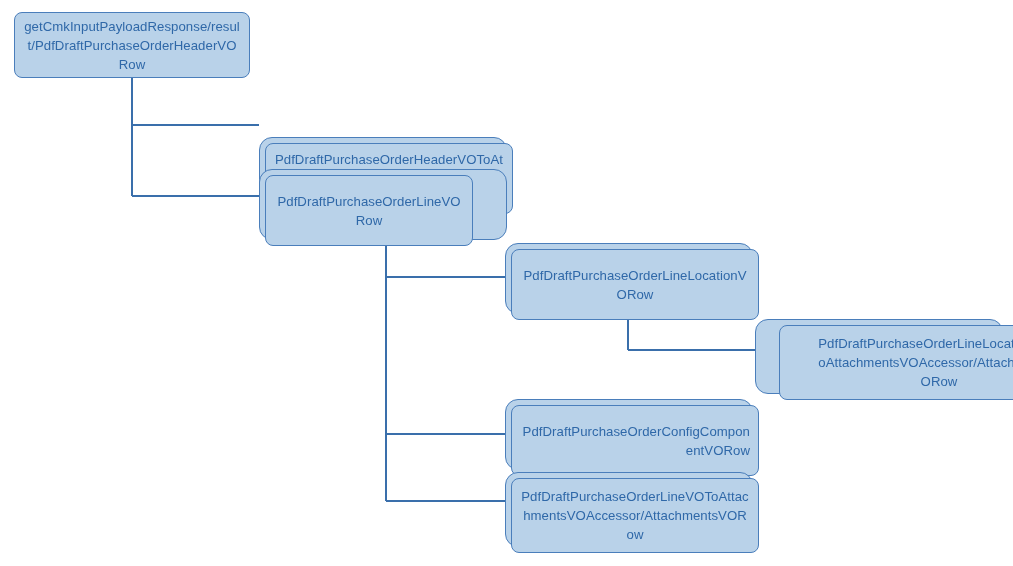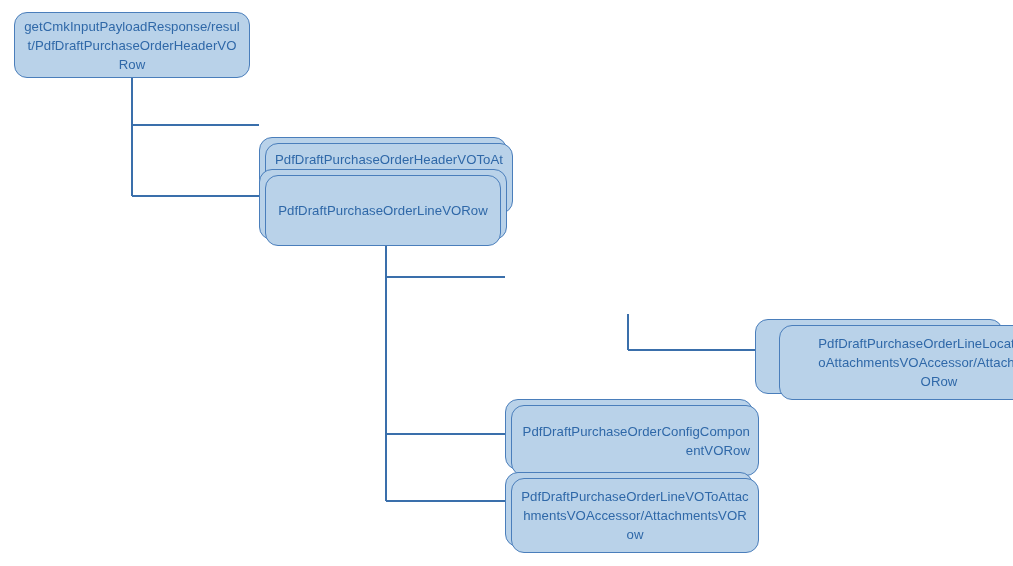--- a/index.html
+++ b/index.html
@@ -38,21 +38,21 @@
     box-sizing: border-box;
     background: #b9d2e9;
     border: 1.4px solid #4a7ebb;
     border-radius: 13px;
   }
   .node .card-front {
     position: absolute;
     box-sizing: border-box;
     background: #b9d2e9;
     border: 1.4px solid #4a7ebb;
-    border-radius: 13px;
+    border-radius: 8px;
     display: flex;
     align-items: center;
     justify-content: center;
     text-align: center;
   }
   .node.single .card-front {
     left: 0;
     top: 0;
   }
   .node-label {
@@ -95,25 +95,31 @@
 
   <div class="node stacked" style="left:259px; top:89px; width:254px; height:77px;margin-top:48px;">
     <div class="card-back" style="width:248px; height:71px;"></div>
     <div class="card-front" style="left:6px; top:6px; width:248px; height:71px;">
       <span class="node-label">PdfDraftPurchaseOrderHeaderVOToAttachmentsVOaccessor/AttachmentsVORow</span>
     </div>
   </div>
 
   <div class="node stacked" style="left:259px; top:169px; width:254px; height:77px;">
     <div class="card-back" style="width:248px; height:71px;"></div>
-    <div class="card-front" style="left:6px; top:6px; width:236px; height:71px;">
+    <div class="card-front" style="left:6px; top:6px; width:208px; height:71px;">
       <span class="node-label">PdfDraftPurchaseOrderLineVORow</span>
     </div>
   </div>
 
+  <div class="node stacked" style="left:505px; top:243px; width:254px; height:77px;">
+    <div class="card-back" style="width:248px; height:71px;"></div>
+    <div class="card-front" style="left:6px; top:6px; width:248px; height:71px;">
+      <span class="node-label">PdfDraftPurchaseOrderLineLocationVORow</span>
+    </div>
+  </div>
 
   <div class="node stacked" style="left:755px; top:319px; width:254px; height:81px;">
     <div class="card-back" style="width:248px; height:75px;"></div>
     <div class="card-front" style="left:24px; top:6px; width:292px; height:75px;padding-left:28px;">
       <span class="node-label">PdfDraftPurchaseOrderLineLocationVOToAttachmentsVOAccessor/AttachmentsVORow</span>
     </div>
   </div>
 
   <div class="node stacked" style="left:505px; top:399px; width:254px; height:77px;">
     <div class="card-back" style="width:248px; height:71px;"></div>

